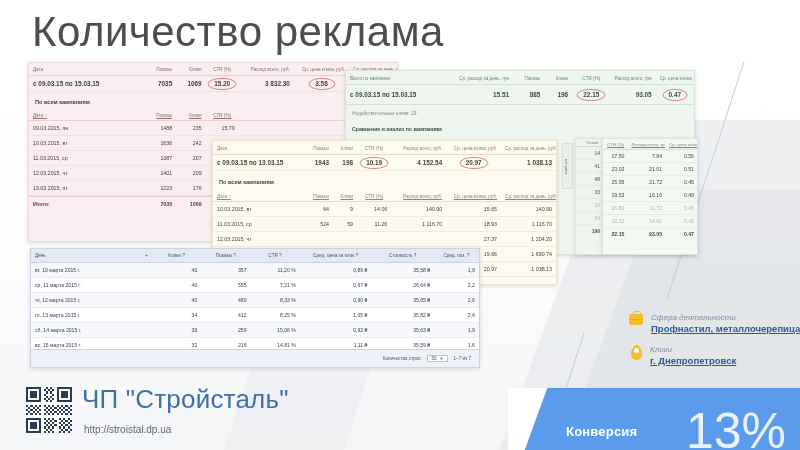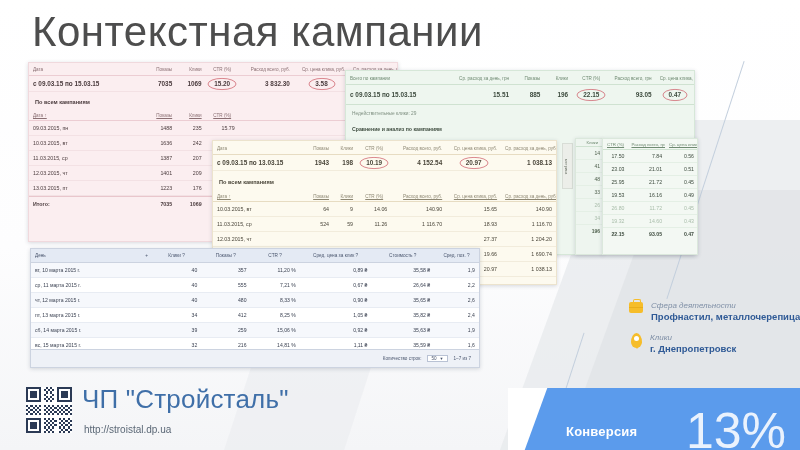--- a/index.html
+++ b/index.html
@@ -111,26 +111,26 @@
   .selbox{border:1px solid #b9c2d4;background:#fff;padding:0 3px;
      display:flex;align-items:center;gap:3px;font-size:4.6px;}
 
   
   .qr{position:absolute;left:26px;top:387px;width:46px;height:46px;}
   .brand{position:absolute;left:82px;top:384px;font-size:26px;font-weight:400;
      color:#3f6fa8;letter-spacing:.2px;white-space:nowrap;}
   .brandurl{position:absolute;left:84px;top:424px;font-size:10px;color:#5b6876;}
 
   
-  .infoblk{position:absolute;left:629px;top:300px;width:170px;}
+  .infoblk{position:absolute;left:629px;top:312px;width:170px;}
   .inforow{display:flex;align-items:flex-start;margin-bottom:9px;}
   .infotxt{margin-left:8px;}
   .infolbl{font-size:8px;font-style:italic;color:#7f8fa6;line-height:11px;}
   .infoval{font-size:9.5px;font-weight:bold;color:#2f5a96;line-height:12px;
-     white-space:nowrap;}
+     white-space:nowrap;text-decoration:underline;}
   .ico-brief{width:14px;height:11px;background:#f6bd2a;border-radius:2px;
      position:relative;flex:0 0 auto;margin-top:2px;}
   .ico-brief:before{content:"";position:absolute;left:4px;top:-3px;width:6px;height:3px;
      border:1.4px solid #f6bd2a;border-bottom:none;border-radius:2px 2px 0 0;}
   .ico-brief:after{content:"";position:absolute;left:0;top:4.5px;width:14px;height:1.4px;
      background:#e9ae1c;}
   .ico-pin{width:11px;height:15px;flex:0 0 auto;margin-top:1px;margin-left:2px;
      background:#f6bd2a;border-radius:50% 50% 50% 50%/60% 60% 40% 40%;position:relative;}
   .ico-pin:before{content:"";position:absolute;left:50%;top:9px;transform:translateX(-50%);
      border-left:5.5px solid transparent;border-right:5.5px solid transparent;
@@ -152,21 +152,21 @@
 <body>
 
 <div class="slide">
 
   <div class="wedge w1"></div>
   <div class="wedge w2"></div>
   <div class="wedge w3"></div>
   <div class="thinline l1"></div>
   <div class="thinline l2"></div>
 
-  <div class="title">Контекстная кампании</div>
+  <div class="title">Количество реклама</div>
 
   <div class="card" id="card-pink">
     <div class="hdr">
       <div class="cell" style="width:31%">Дата</div>
       <div class="cell r" style="width:9%">Показы</div>
       <div class="cell r" style="width:8%">Клики</div>
       <div class="cell c" style="width:9%">CTR (%)</div>
       <div class="cell r" style="width:15%">Расход всего, руб.</div>
       <div class="cell r" style="width:15%">Ср. цена клика, руб.</div>
       <div class="cell r" style="width:13%">Ср. расход за день, руб.</div>

